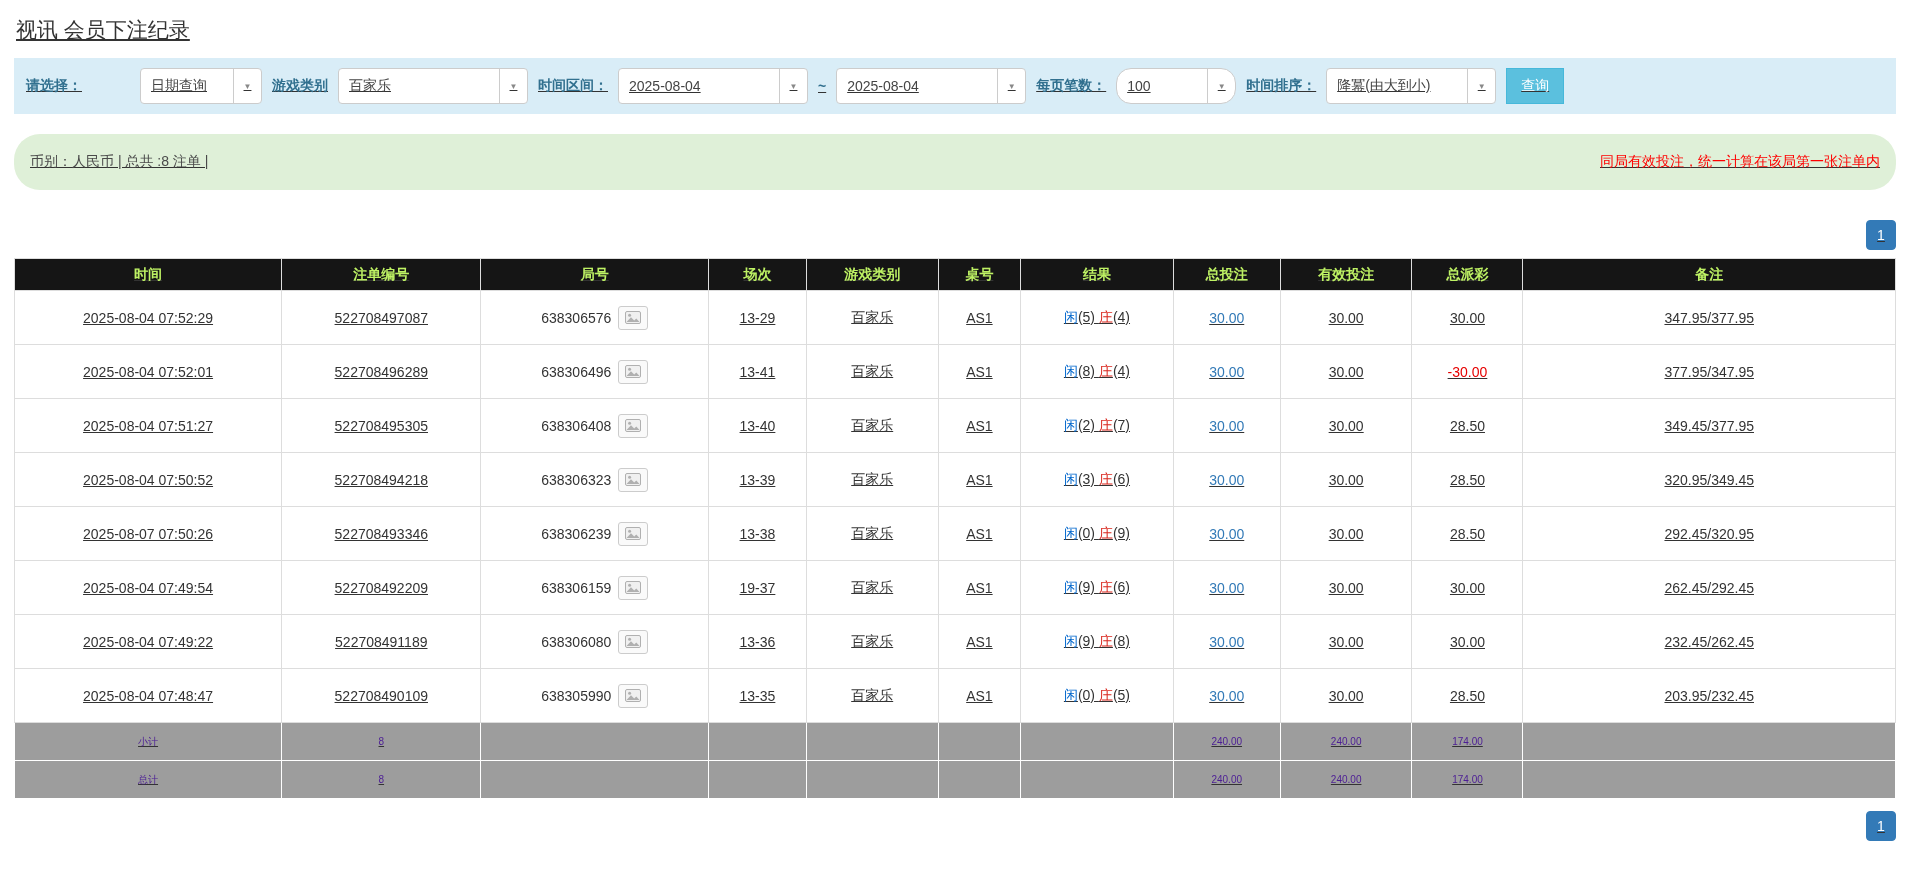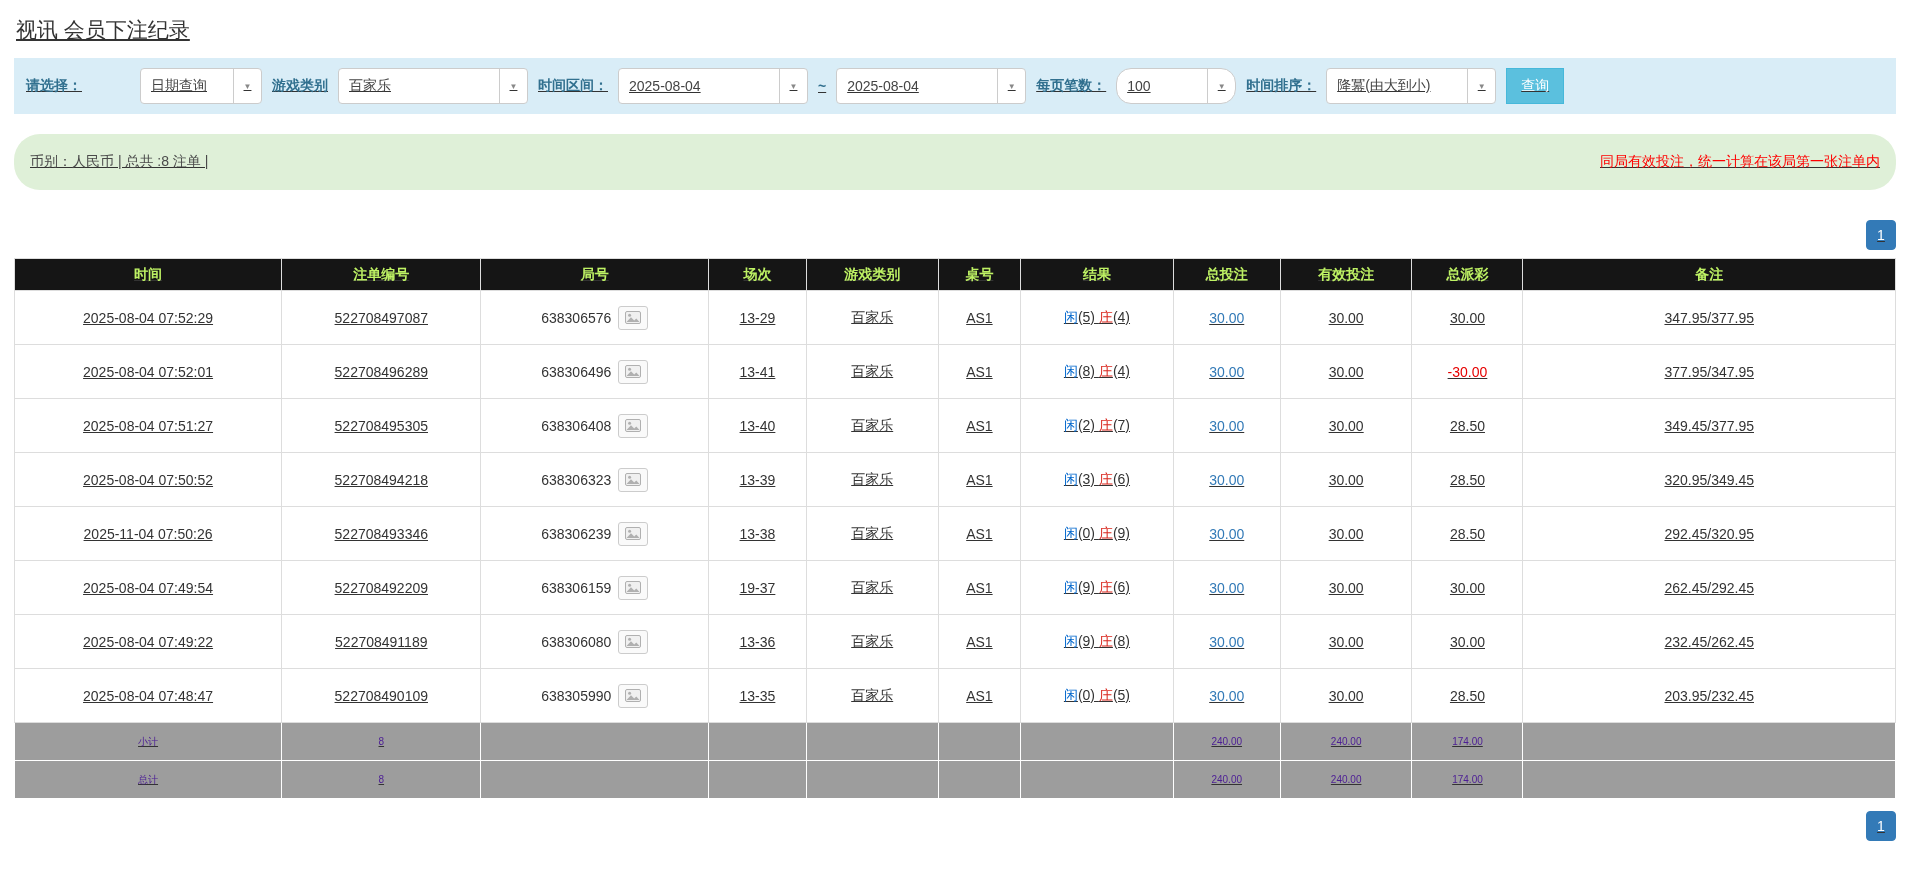--- a/index.html
+++ b/index.html
@@ -336,21 +336,21 @@
           <td>13-39</td>
           <td>百家乐</td>
           <td>AS1</td>
           <td><span><span class="player">闲</span><span class="score">(3)</span></span> <span><span class="banker">庄</span><span class="score">(6)</span></span></td>
           <td><a class="bet-link">30.00</a></td>
           <td>30.00</td>
           <td>28.50</td>
           <td>320.95/349.45</td>
         </tr>
         <tr>
-          <td>2025-11-04 07:50:26</td>
+          <td>2025-08-07 07:50:26</td>
           <td>522708493346</td>
           <td><span class="round-wrap">
               <span>638306239</span>
               <button class="media-btn">
                 <svg width="16" height="13" viewBox="0 0 16 13">
                   <rect x="0.5" y="0.5" width="15" height="12" rx="1.5" fill="#f0f0f0" stroke="#b0b0b0"></rect>
                   <circle cx="4.6" cy="4.3" r="1.5" fill="#b0b0b0"></circle>
                   <path d="M1.5 11 L6 6.2 L9.2 9.6 L11.3 7.4 L14.5 11 Z" fill="#b0b0b0"></path>
                 </svg>
               </button>

